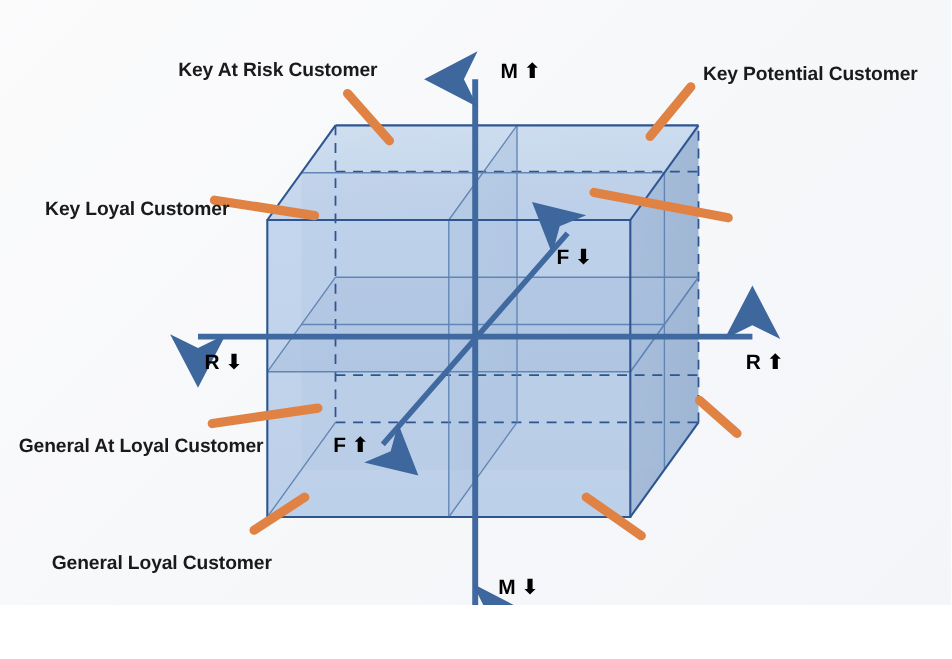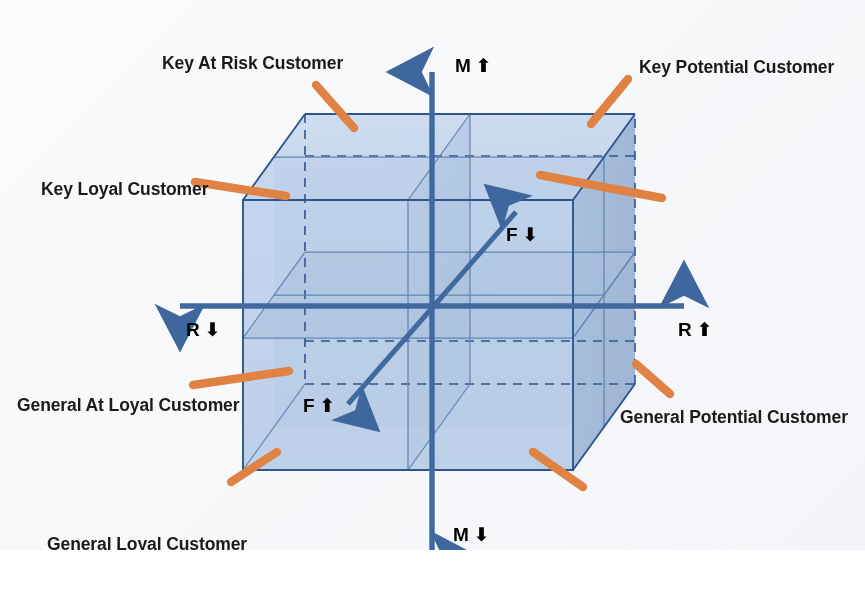--- a/index.html
+++ b/index.html
@@ -174,23 +174,22 @@
 
   <div class="label" style="left:162px; top:54px;">Key At Risk Customer</div>
 
   <div class="label" style="left:639px; top:58px;">Key Potential Customer</div>
 
   <div class="label" style="left:17px; top:180px;margin-left:24px;">Key Loyal Customer</div>
 
 
   <div class="label" style="left:17px; top:396px;">General At Loyal Customer</div>
 
-  <div class="label" style="left:620px; top:408px;">General Potential Customer</div>
-
-  <div class="label" style="left:47px; top:502px;margin-top:33px;">General Loyal Customer</div>
+
+  <div class="label" style="left:47px; top:502px;">General Loyal Customer</div>
 
 
   <div class="axis-label" style="left:455px; top:56px;">
     <span>M</span><span class="glyph">⬆</span>
   </div>
 
   <div class="axis-label" style="left:453px; top:525px;">
     <span>M</span><span class="glyph">⬇</span>
   </div>
 

